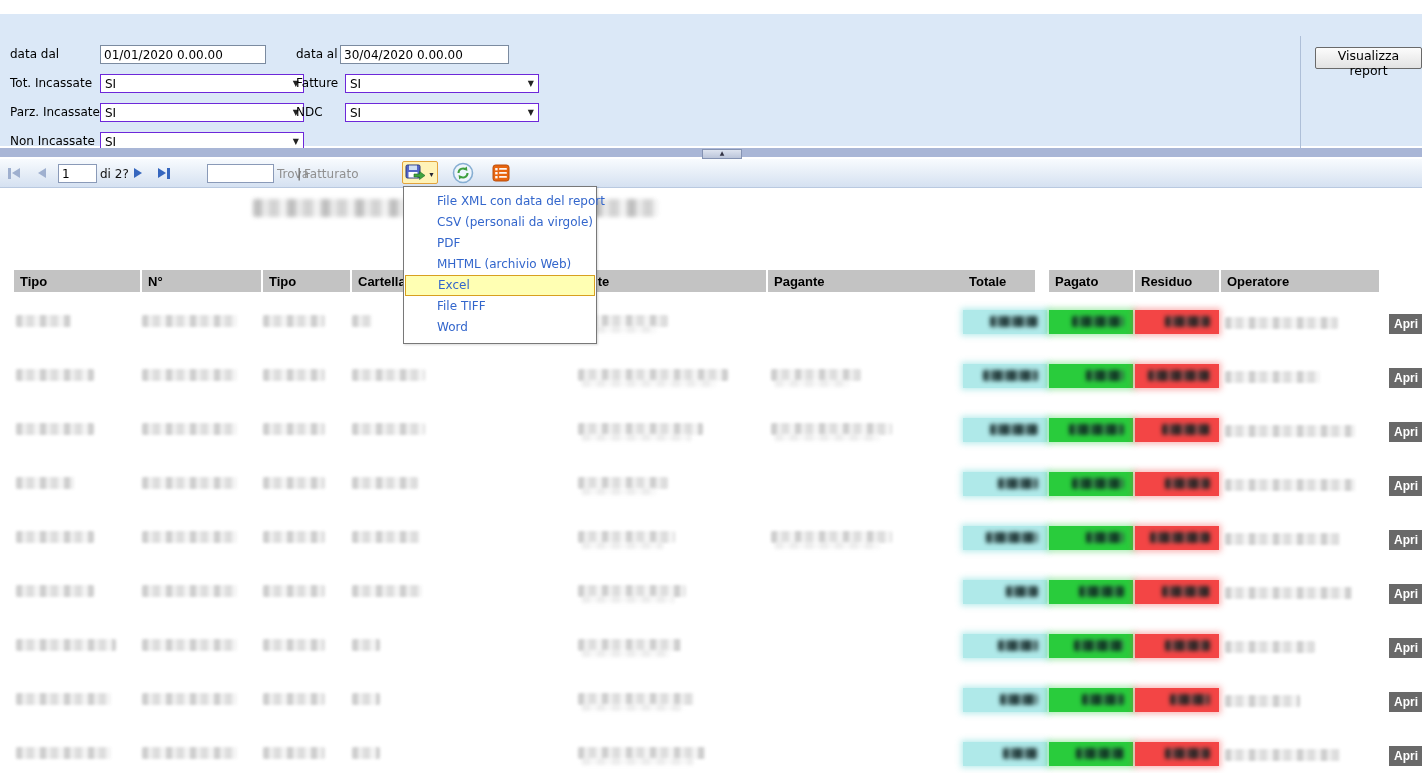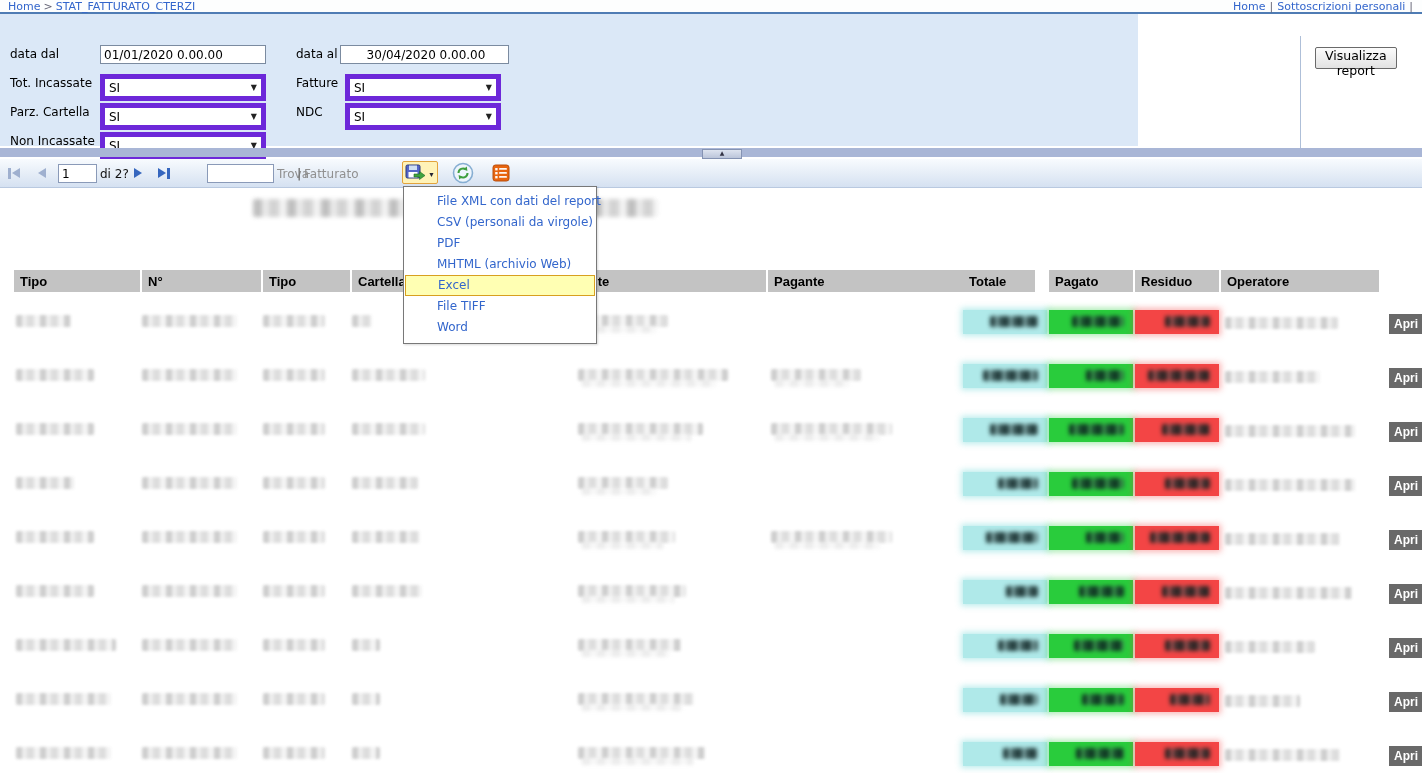--- a/index.html
+++ b/index.html
@@ -8,25 +8,25 @@
   
   .topbar{position:absolute;left:0;top:0;width:1422px;height:12px;background:#fdfefe;
           border-bottom:2px solid #4F7CB4;font-size:11px;}
   .crumb{position:absolute;left:8px;top:0px;white-space:nowrap;}
   .crumb a{color:var(--link);text-decoration:none;}
   .crumb .sep{color:#667;padding:0 3px;}
   .toplinks{position:absolute;right:5px;top:0px;white-space:nowrap;}
   .toplinks a{color:var(--link);text-decoration:none;}
   .toplinks .sep{color:#667;padding:0 4px;}
   
-  .params{position:absolute;left:0;top:14px;width:1138px;height:132px;background:var(--panel_bg);}
+  .params{position:absolute;left:0;top:14px;width:1422px;height:132px;background:var(--panel_bg);}
   .plabel{position:absolute;font-size:12px;color:#000;white-space:nowrap;}
   .pinput{position:absolute;height:17px;border:1px solid #7b8ba0;background:#fff;
           font:12px "DejaVu Sans",sans-serif;padding:0 0 0 3px;}
-  .fsel{position:absolute;height:17px;border:5px solid #6d28d9;background:#fff;cursor:default;}
+  .fsel{position:absolute;height:17px;border:1px solid #6d28d9;background:#fff;cursor:default;padding-left:46px;}
   .fsel .sv{position:absolute;left:4px;top:2px;font-size:12px;color:#000;}
   .fsel .car{position:absolute;right:4px;top:4px;font-size:8px;color:#222;}
   .vdivider{position:absolute;left:1300px;top:22px;width:1px;height:116px;background:#aebfd8;}
   .viewbtn{position:absolute;left:1315px;top:33px;height:22px;padding:0 9px;
            background:linear-gradient(#fcfcfc,#e2e2e2);border:1px solid #6a6a6a;border-radius:2px;
            font:12.5px "DejaVu Sans",sans-serif;color:#000;cursor:pointer;}
   
   .splitter{position:absolute;left:0;top:148px;width:1422px;height:9px;background:var(--splitter_bg);}
   .split-handle{position:absolute;left:702px;top:149px;width:38px;height:8px;background:linear-gradient(#dde3ef,#bbc5da);
                 border:1px solid #8593b3;text-align:center;line-height:5px;font-size:6px;color:#334;cursor:pointer;}
@@ -79,47 +79,39 @@
       filter:blur(2px);}
   .apri{position:absolute;left:1389px;top:4px;width:46px;height:20px;background:var(--open_btn_bg);
         color:#fff;border:none;font:bold 12px "Liberation Sans",sans-serif;text-align:left;
         padding:0 0 0 5px;white-space:nowrap;overflow:hidden;cursor:pointer;}
 </style>
 </head>
 <body>
 
 <div class="page">
 
-  <div class="topbar">
-    <div class="crumb">
-      <a href="#">Home</a><span class="sep">&gt;</span><a href="#">STAT_FATTURATO_CTERZI</a>
-    </div>
-    <div class="toplinks">
-      <a href="#">Home</a><span class="sep">|</span><a href="#">Sottoscrizioni personali</a><span class="sep">|</span>
-    </div>
-  </div>
 
   <div class="params">
     <span class="plabel" style="left:10px;top:33px">data dal</span>
     <input class="pinput" style="left: 100px; top: 31px; width: 161px;" value="01/01/2020 0.00.00">
     <span class="plabel" style="left:296px;top:33px">data al</span>
-    <input class="pinput" style="left: 340px; top: 31px; width: 164px; text-align: center;" value="30/04/2020 0.00.00">
+    <input class="pinput" style="left: 340px; top: 31px; width: 164px;" value="30/04/2020 0.00.00">
 
     <span class="plabel" style="left:10px;top:62px">Tot. Incassate</span>
     <div class="fsel" style="left:100px;top:60px;width:156px">
       <span class="sv">SI</span>
       <span class="car">▼</span>
     </div>
     <span class="plabel" style="left:296px;top:62px">Fatture</span>
     <div class="fsel" style="left:345px;top:60px;width:146px">
       <span class="sv">SI</span>
       <span class="car">▼</span>
     </div>
 
-    <span class="plabel" style="left:10px;top:91px">Parz. Cartella</span>
+    <span class="plabel" style="left:10px;top:91px">Parz. Incassate</span>
     <div class="fsel" style="left:100px;top:89px;width:156px">
       <span class="sv">SI</span>
       <span class="car">▼</span>
     </div>
     <span class="plabel" style="left:296px;top:91px">NDC</span>
     <div class="fsel" style="left:345px;top:89px;width:146px">
       <span class="sv">SI</span>
       <span class="car">▼</span>
     </div>
 
@@ -186,21 +178,21 @@
         <rect x="7" y="8" width="8" height="1.8" rx="0.9" fill="#ffffff" opacity="0.95"></rect>
         <rect x="7" y="12" width="8" height="1.8" rx="0.9" fill="#ffffff" opacity="0.95"></rect>
         <rect x="3.2" y="4" width="2.4" height="2.4" fill="#ffffff" opacity="0.95"></rect>
         <rect x="3.2" y="8" width="2.4" height="2.4" fill="#ffffff" opacity="0.95"></rect>
         <rect x="3.2" y="12" width="2.4" height="2.4" fill="#ffffff" opacity="0.95"></rect>
       </svg>
     </button>
   </div>
 
   <div class="menu" id="export-menu">
-      <div class="mi">File XML con dati del report</div>
+      <div class="mi">File XML con data del report</div>
       <div class="mi">CSV (personali da virgole)</div>
       <div class="mi">PDF</div>
       <div class="mi">MHTML (archivio Web)</div>
       <div class="mi hl">Excel</div>
       <div class="mi">File TIFF</div>
       <div class="mi">Word</div>
     </div>
 
   <div class="title-redact"></div>
 

